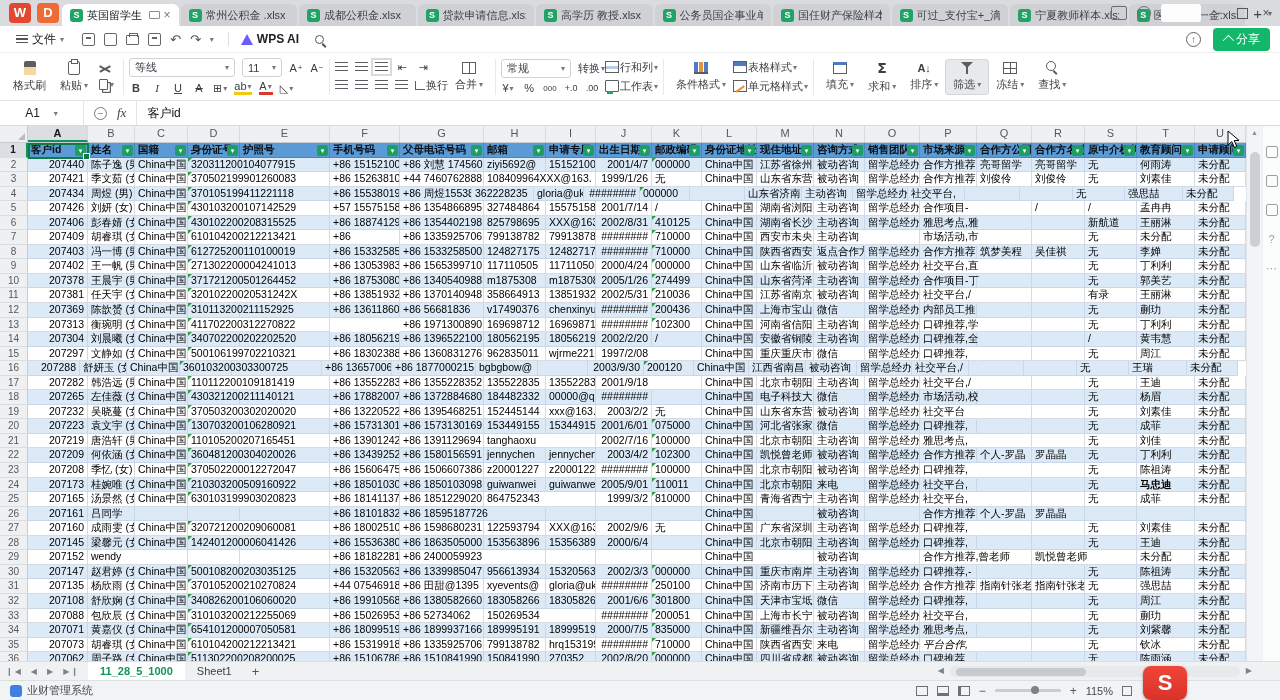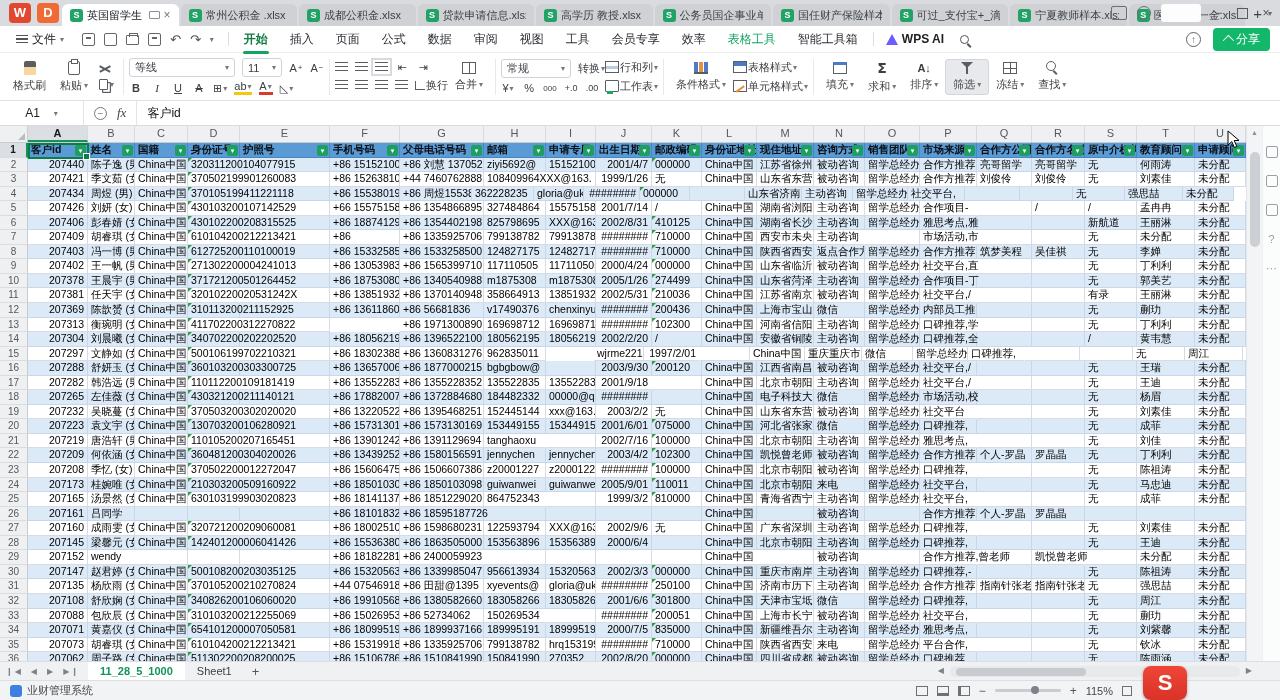--- a/index.html
+++ b/index.html
@@ -227,35 +227,20 @@
   <div class="qicons">
     <span class="gico dot"></span>
     <span class="gico"></span>
     <span class="gico prt"></span>
     <span class="gico dot"></span>
     <span class="uglyph">↶</span>
     <span class="uglyph">↷</span>
     <span class="car">▾</span>
   </div>
   <span class="msep"></span>
-  <div id="menutabs" style="display:flex;align-items:center">
-      <div class="mtab act">开始</div>
-      <div class="mtab">插入</div>
-      <div class="mtab">页面</div>
-      <div class="mtab">公式</div>
-      <div class="mtab">数据</div>
-      <div class="mtab">审阅</div>
-      <div class="mtab">视图</div>
-      <div class="mtab">工具</div>
-      <div class="mtab">会员专享</div>
-      <div class="mtab">效率</div>
-      <div class="mtab accent">表格工具</div>
-      <div class="mtab">智能工具箱</div>
-      <span class="msep"></span>
-    </div>
   <div class="aiwrap">
     <span class="ailogo"></span>
     <span>WPS AI</span>
   </div>
   <span class="mag"></span>
   <div class="mrights">
     <span class="upc">↑</span>
     <span class="sharebtn">
         <span class="shic"></span>
         <span>分享</span>
@@ -503,21 +488,21 @@
           <div class="cell" style="width: 51px;"><span>申请顾问</span><span class="fbtn">▾</span></div>
         </div>
         <div class="row band">
           <div class="rn">2</div>
           <div class="cell num" style="width: 60px;">207440</div>
           <div class="cell" style="width: 47px;">陈子逸 (男</div>
           <div class="cell" style="width: 53px;">China中国</div>
           <div class="cell ov tri" style="width: 52px;">320311200104077915</div>
           <div class="cell" style="width: 90px;"></div>
           <div class="cell" style="width: 70px;">+86 15152100</div>
-          <div class="cell" style="width: 84px;">+86 刘慧 137052</div>
+          <div class="cell" style="width: 84px;">+86 刘慧 174560</div>
           <div class="cell" style="width: 62px;">ziyi5692@</div>
           <div class="cell" style="width: 50px;">151521001</div>
           <div class="cell num" style="width: 56px;">2001/4/7</div>
           <div class="cell tri" style="width: 50px;">000000</div>
           <div class="cell" style="width: 55px;">China中国</div>
           <div class="cell" style="width: 57px;">江苏省徐州</div>
           <div class="cell" style="width: 51px;">被动咨询</div>
           <div class="cell" style="width: 55px;">留学总经办</div>
           <div class="cell" style="width: 57px;">合作方推荐</div>
           <div class="cell" style="width: 55px;">亮哥留学</div>
@@ -574,21 +559,21 @@
           <div class="cell" style="width: 58px;">强思喆</div>
           <div class="cell" style="width: 51px;">未分配</div>
         </div>
         <div class="row">
           <div class="rn">5</div>
           <div class="cell num" style="width: 60px;">207426</div>
           <div class="cell" style="width: 47px;">刘妍 (女)</div>
           <div class="cell" style="width: 53px;">China中国</div>
           <div class="cell ov tri" style="width: 52px;">430103200107142529</div>
           <div class="cell" style="width: 90px;"></div>
-          <div class="cell" style="width: 70px;">+66 15575158</div>
+          <div class="cell" style="width: 70px;">+57 15575158</div>
           <div class="cell" style="width: 84px;">+86 1354866895</div>
           <div class="cell" style="width: 62px;">327484864</div>
           <div class="cell" style="width: 50px;">155751588</div>
           <div class="cell num" style="width: 56px; text-align: right;">2001/7/14</div>
           <div class="cell" style="width: 50px;">/</div>
           <div class="cell" style="width: 55px;">China中国</div>
           <div class="cell" style="width: 57px;">湖南省浏阳</div>
           <div class="cell" style="width: 51px;">主动咨询</div>
           <div class="cell" style="width: 55px;">留学总经办</div>
           <div class="cell ov" style="width: 57px;">合作项目-</div>
@@ -817,37 +802,37 @@
         <div class="row">
           <div class="rn">15</div>
           <div class="cell num" style="width: 60px;">207297</div>
           <div class="cell" style="width: 47px;">文静如 (女</div>
           <div class="cell" style="width: 53px;">China中国</div>
           <div class="cell ov tri" style="width: 52px;">500106199702210321</div>
           <div class="cell" style="width: 90px;"></div>
           <div class="cell" style="width: 70px;">+86 18302388</div>
           <div class="cell" style="width: 84px;">+86 1360831276</div>
           <div class="cell" style="width: 62px;">962835011</div>
-          <div class="cell" style="width: 50px; margin-left: 48px;">wjrme221</div>
-          <div class="cell num ov" style="width: 56px;">1997/2/01</div>
+          <div class="cell" style="width: 50px;">wjrme221</div>
+          <div class="cell num ov" style="width: 56px;">1997/2/08</div>
           <div class="cell" style="width: 50px;"></div>
           <div class="cell" style="width: 55px;">China中国</div>
           <div class="cell" style="width: 57px;">重庆重庆市</div>
           <div class="cell" style="width: 51px;">微信</div>
           <div class="cell" style="width: 55px;">留学总经办</div>
           <div class="cell ov" style="width: 57px;">口碑推荐,</div>
           <div class="cell" style="width: 55px;"></div>
           <div class="cell" style="width: 53px;"></div>
           <div class="cell" style="width: 52px;">无</div>
           <div class="cell" style="width: 58px;">周江</div>
           <div class="cell" style="width: 51px;">未分配</div>
         </div>
         <div class="row band">
           <div class="rn">16</div>
-          <div class="cell num" style="width: 60px;">207288</div>
+          <div class="cell num" style="width: 52px;">207288</div>
           <div class="cell" style="width: 47px;">舒妍玉 (女</div>
           <div class="cell" style="width: 53px;">China中国</div>
           <div class="cell ov tri" style="width: 52px;">360103200303300725</div>
           <div class="cell" style="width: 90px;"></div>
           <div class="cell" style="width: 70px;">+86 13657006</div>
           <div class="cell" style="width: 84px;">+86 1877000215</div>
           <div class="cell ov" style="width: 62px;">bgbgbow@</div>
           <div class="cell" style="width: 50px;"></div>
           <div class="cell num" style="width: 56px;">2003/9/30</div>
           <div class="cell tri" style="width: 50px;">200120</div>
@@ -1044,21 +1029,21 @@
           <div class="cell num" style="width: 56px;">2005/9/01</div>
           <div class="cell tri" style="width: 50px;">110011</div>
           <div class="cell" style="width: 55px;">China中国</div>
           <div class="cell" style="width: 57px;">北京市朝阳</div>
           <div class="cell" style="width: 51px;">来电</div>
           <div class="cell" style="width: 55px;">留学总经办</div>
           <div class="cell ov" style="width: 57px;">社交平台,</div>
           <div class="cell" style="width: 55px;"></div>
           <div class="cell" style="width: 53px;"></div>
           <div class="cell" style="width: 52px;">无</div>
-          <div class="cell" style="width: 58px;">马忠迪</div>
+          <div class="cell" style="width: 58px; font-weight: bold;">马忠迪</div>
           <div class="cell" style="width: 51px;">未分配</div>
         </div>
         <div class="row">
           <div class="rn">25</div>
           <div class="cell num" style="width: 60px;">207165</div>
           <div class="cell" style="width: 47px;">汤景然 (女</div>
           <div class="cell" style="width: 53px;">China中国</div>
           <div class="cell ov tri" style="width: 52px;">630103199903020823</div>
           <div class="cell" style="width: 90px;"></div>
           <div class="cell" style="width: 70px;">+86 18141137</div>
@@ -1304,21 +1289,21 @@
           <div class="cell" style="width: 70px;">+86 15319918</div>
           <div class="cell" style="width: 84px;">+86 1335925706</div>
           <div class="cell" style="width: 62px;">799138782</div>
           <div class="cell" style="width: 50px;">hrq153199</div>
           <div class="cell num" style="width: 56px;">########</div>
           <div class="cell tri" style="width: 50px;">710000</div>
           <div class="cell" style="width: 55px;">China中国</div>
           <div class="cell" style="width: 57px;">陕西省西安</div>
           <div class="cell" style="width: 51px;">来电</div>
           <div class="cell" style="width: 55px;">留学总经办</div>
-          <div class="cell ov" style="width: 57px;">平台合作,</div>
+          <div class="cell ov" style="width: 57px; font-style: italic;">平台合作,</div>
           <div class="cell" style="width: 55px;"></div>
           <div class="cell" style="width: 53px;"></div>
           <div class="cell" style="width: 52px;">无</div>
           <div class="cell" style="width: 58px;">钦冰</div>
           <div class="cell" style="width: 51px;">未分配</div>
         </div>
         <div class="row band">
           <div class="rn">36</div>
           <div class="cell num" style="width: 60px;">207062</div>
           <div class="cell" style="width: 47px;">周子路 (女</div>

